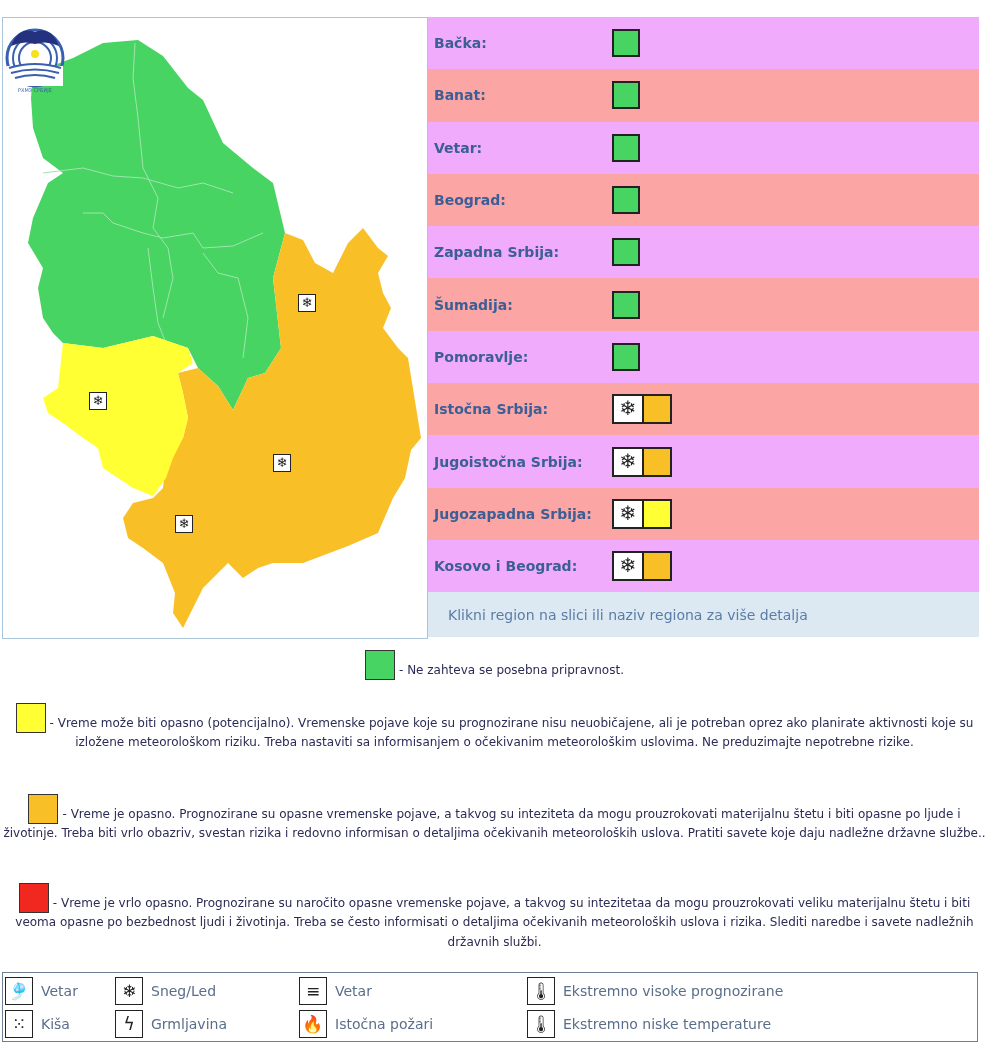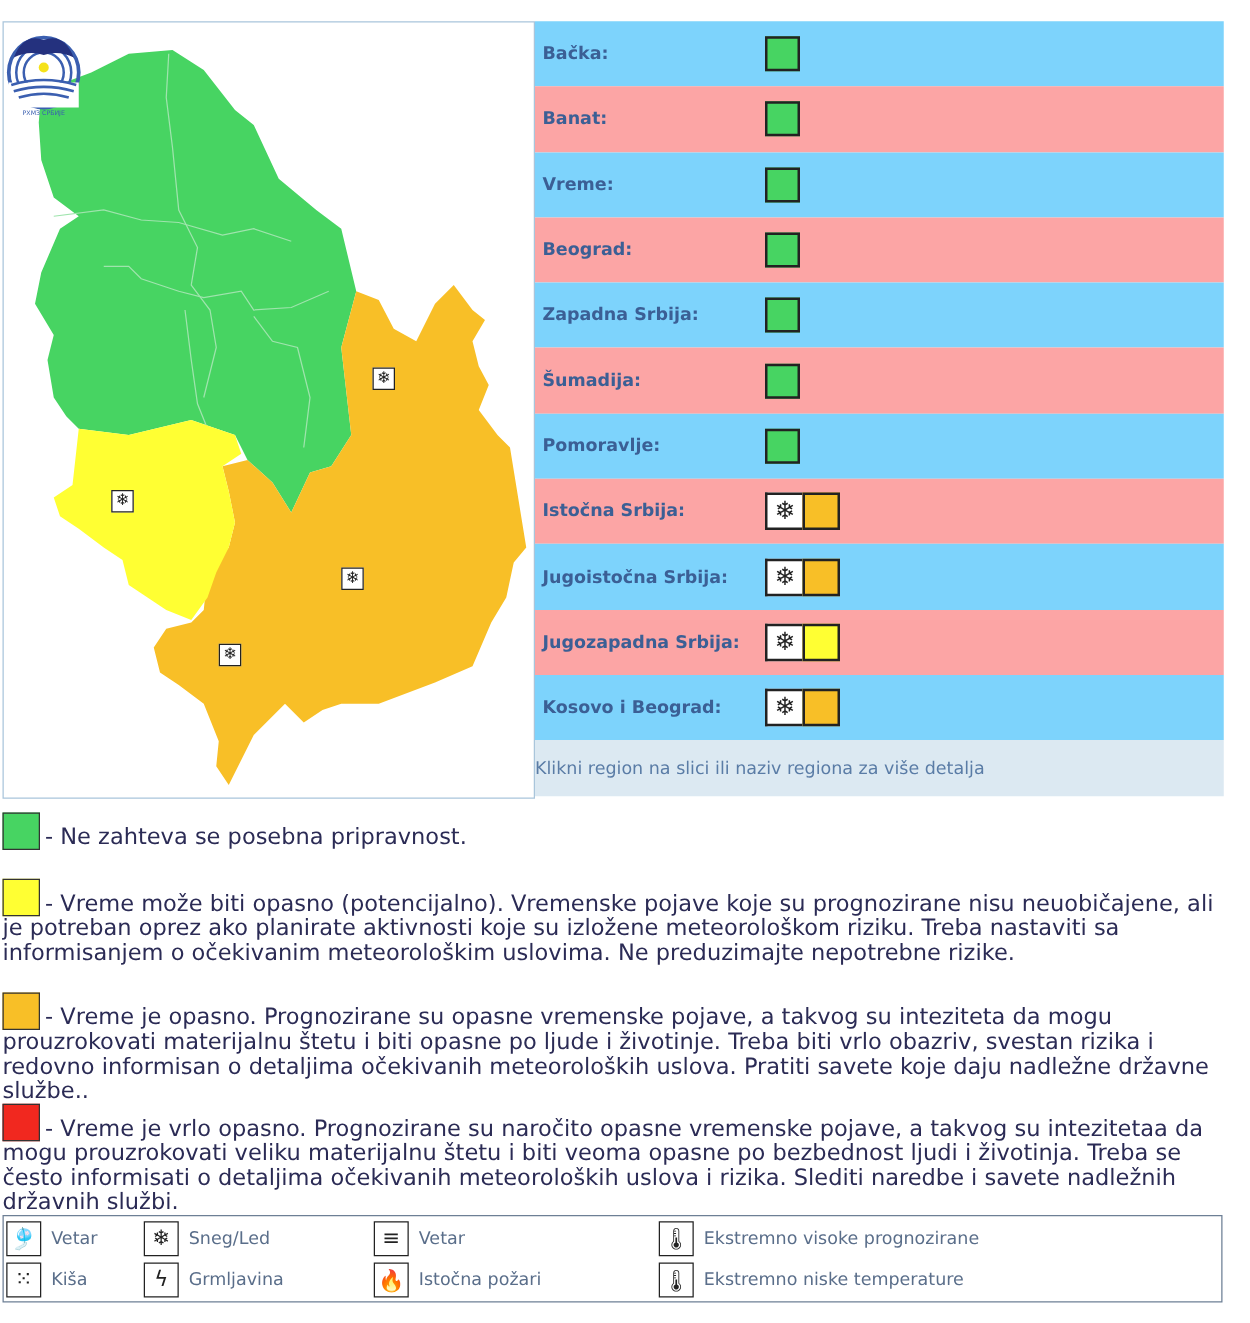--- a/index.html
+++ b/index.html
@@ -4,28 +4,28 @@
 <style>
   html,body{margin:0;padding:0;background:#fff;}
   body{width:1000px;height:1058px;position:relative;font-family:"DejaVu Sans","Liberation Sans",sans-serif;color:#2b2b55;overflow:hidden;}
   .top{position:absolute;left:0;top:17px;width:980px;height:622px;}
   .map{position:absolute;left:2px;top:0;width:424px;height:620px;border:1px solid #a9c5db;background:#fff;}
   .map svg{position:absolute;left:0;top:0;}
   .logo{position:absolute;left:316px;top:15px;width:64px;height:80px;}
   .marker{position:absolute;width:18px;height:18px;border:1.5px solid #222;background:#fff;box-sizing:border-box;font-size:13px;line-height:15px;text-align:center;color:#222;}
   .regions{position:absolute;left:428px;top:0;width:551px;}
   .row{height:52.3px;display:flex;align-items:center;padding-left:6px;box-sizing:border-box;cursor:pointer;}
-  .row.dark{background:#7dd3fc;}
+  .row.dark{background:#f0abfc;}
   .row.light{background:#fca5a5;}
   .row .name{width:178px;font-weight:bold;font-size:14px;color:#3b5f95;}
   .sw{width:28px;height:28px;border:2px solid #222;box-sizing:border-box;}
   .icobox{width:30px;height:30px;border:2px solid #222;border-right:none;box-sizing:border-box;background:#fff;font-size:20px;line-height:25px;text-align:center;color:#222;}
   .icobox + .sw{height:30px;width:30px;}
-  .hint{height:45px;display:flex;align-items:center;padding-left:0;background:#dce9f2;font-size:14px;color:#5a7ca6;}
-  .legend{position:absolute;left:2px;width:985px;font-size:18px;line-height:19.5px;color:#2b2b55;}
+  .hint{height:45px;display:flex;align-items:center;padding-left:20px;background:#dce9f2;font-size:14px;color:#5a7ca6;}
+  .legend{position:absolute;left:2px;width:985px;font-size:12px;line-height:19.5px;color:#2b2b55;text-align:center;}
   .legend .lsw{display:inline-block;width:30px;height:30px;border:1px solid #333;box-sizing:border-box;vertical-align:bottom;margin-right:4px;}
   .icons{position:absolute;left:2px;top:972px;width:976px;height:70px;border:1px solid #6d7f95;box-sizing:border-box;}
   .ic{position:absolute;display:flex;align-items:center;font-size:14px;color:#5a6e8a;}
   .ic .gl{width:28px;height:28px;border:1.5px solid #222;box-sizing:border-box;display:flex;align-items:center;justify-content:center;font-size:17px;color:#222;margin-right:8px;background:#fff;}
 </style>
 </head>
 <body>
 
 <div class="top">
   <div class="map">
@@ -62,21 +62,21 @@
   <div class="regions">
     <div class="row dark">
       <span class="name">Bačka:</span>
       <span class="sw" style="background:#47d462"></span>
     </div>
     <div class="row light">
       <span class="name">Banat:</span>
       <span class="sw" style="background:#47d462"></span>
     </div>
     <div class="row dark">
-      <span class="name">Vreme:</span>
+      <span class="name">Vetar:</span>
       <span class="sw" style="background:#47d462"></span>
     </div>
     <div class="row light">
       <span class="name">Beograd:</span>
       <span class="sw" style="background:#47d462"></span>
     </div>
     <div class="row dark">
       <span class="name">Zapadna Srbija:</span>
       <span class="sw" style="background:#47d462"></span>
     </div>

